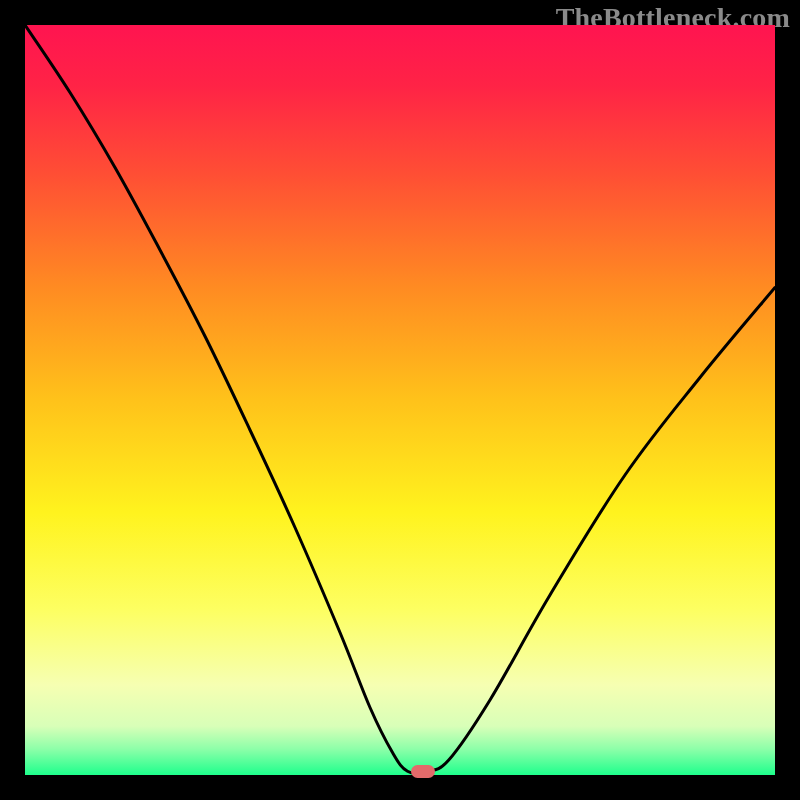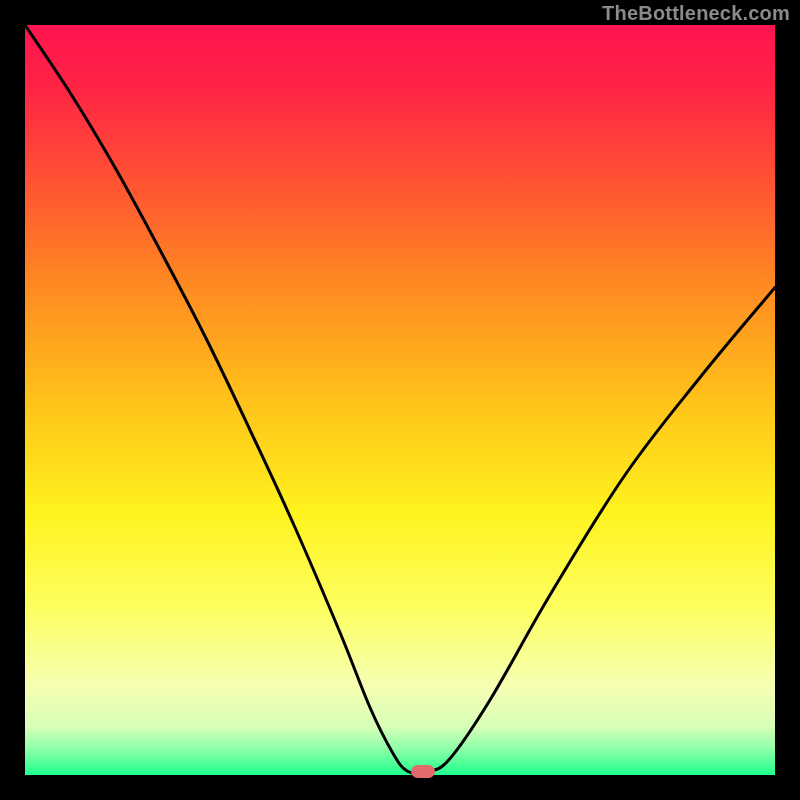--- a/index.html
+++ b/index.html
@@ -15,22 +15,22 @@
     left: 0;
     top: 0;
     width: 800px;
     height: 800px;
     background: #000000;
   }
   .watermark {
     position: absolute;
     top: 2px;
     right: 10px;
-    font-family: Liberation Sans, sans-serif;
-    font-size: 20px;
+    font-family: Liberation Serif, serif;
+    font-size: 28px;
     font-weight: bold;
     color: #8a8a8a;
     letter-spacing: 0.2px;
   }
   .plot {
     position: absolute;
     left: 25px;
     top: 25px;
     width: 750px;
     height: 750px;

